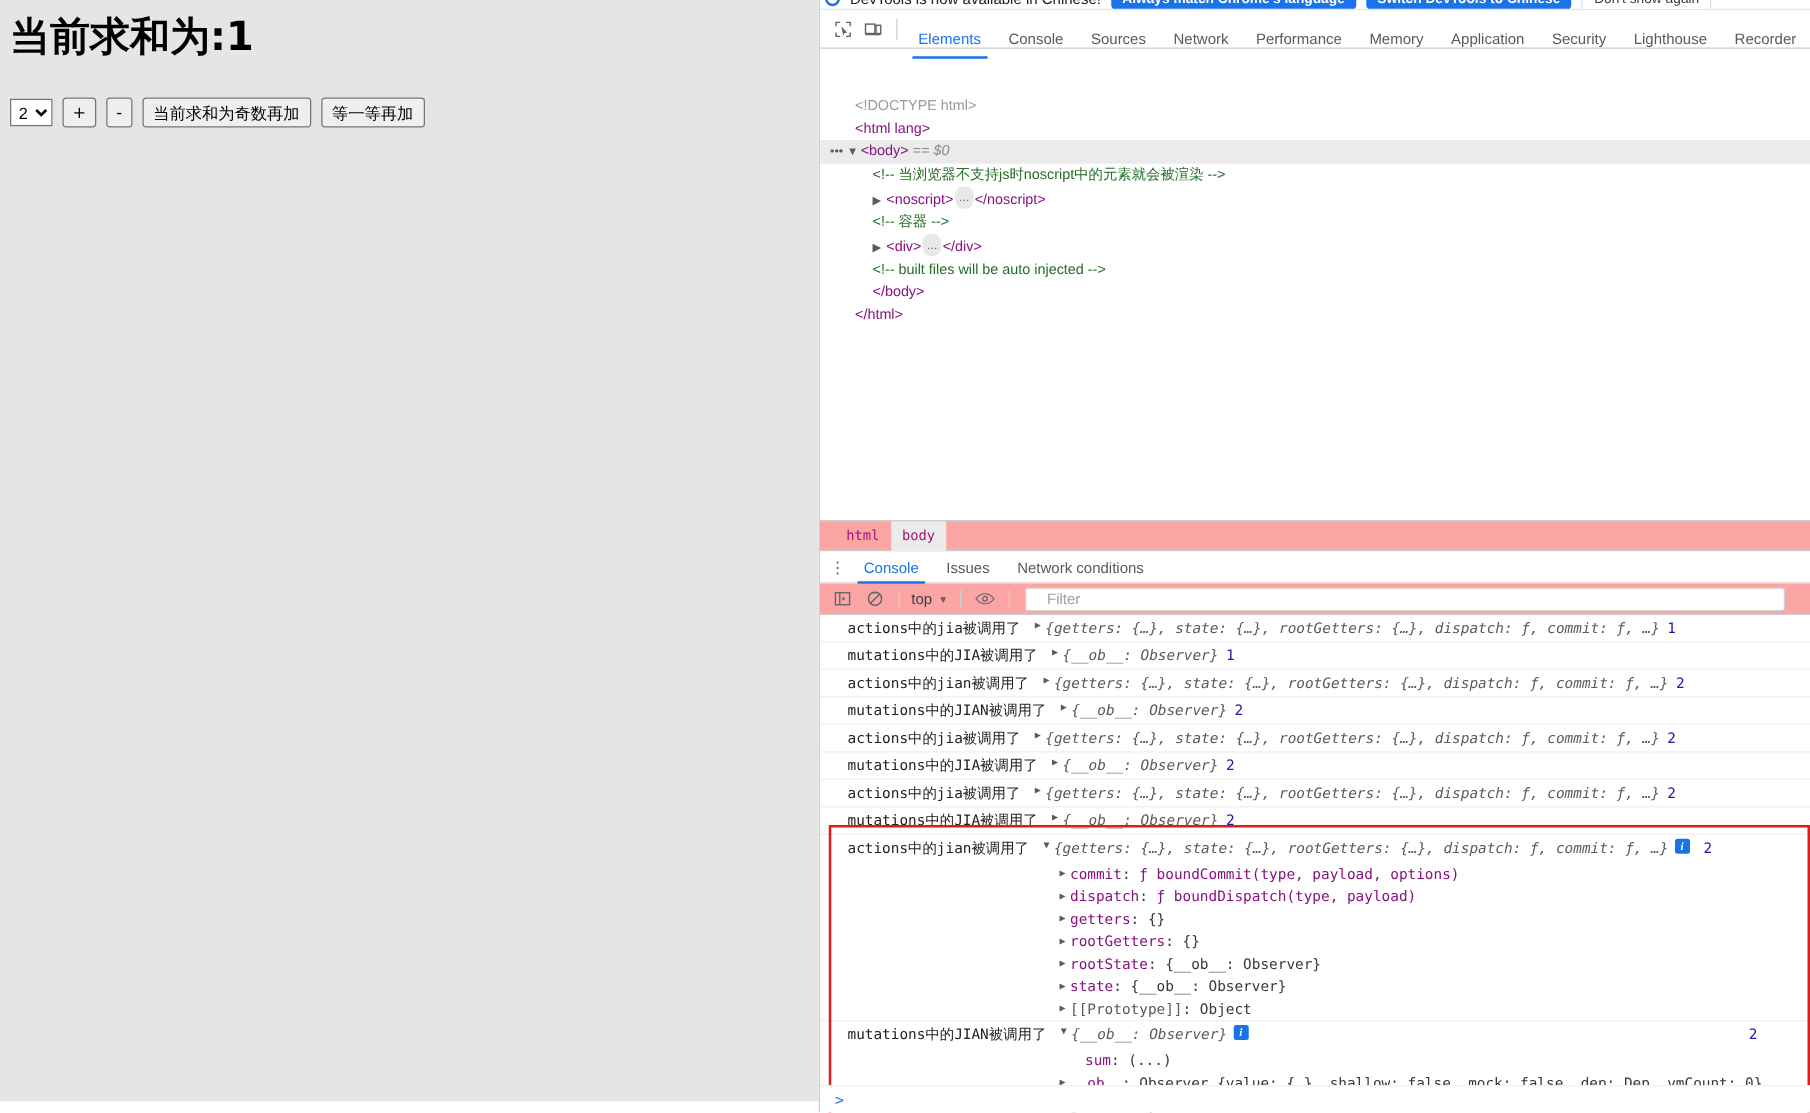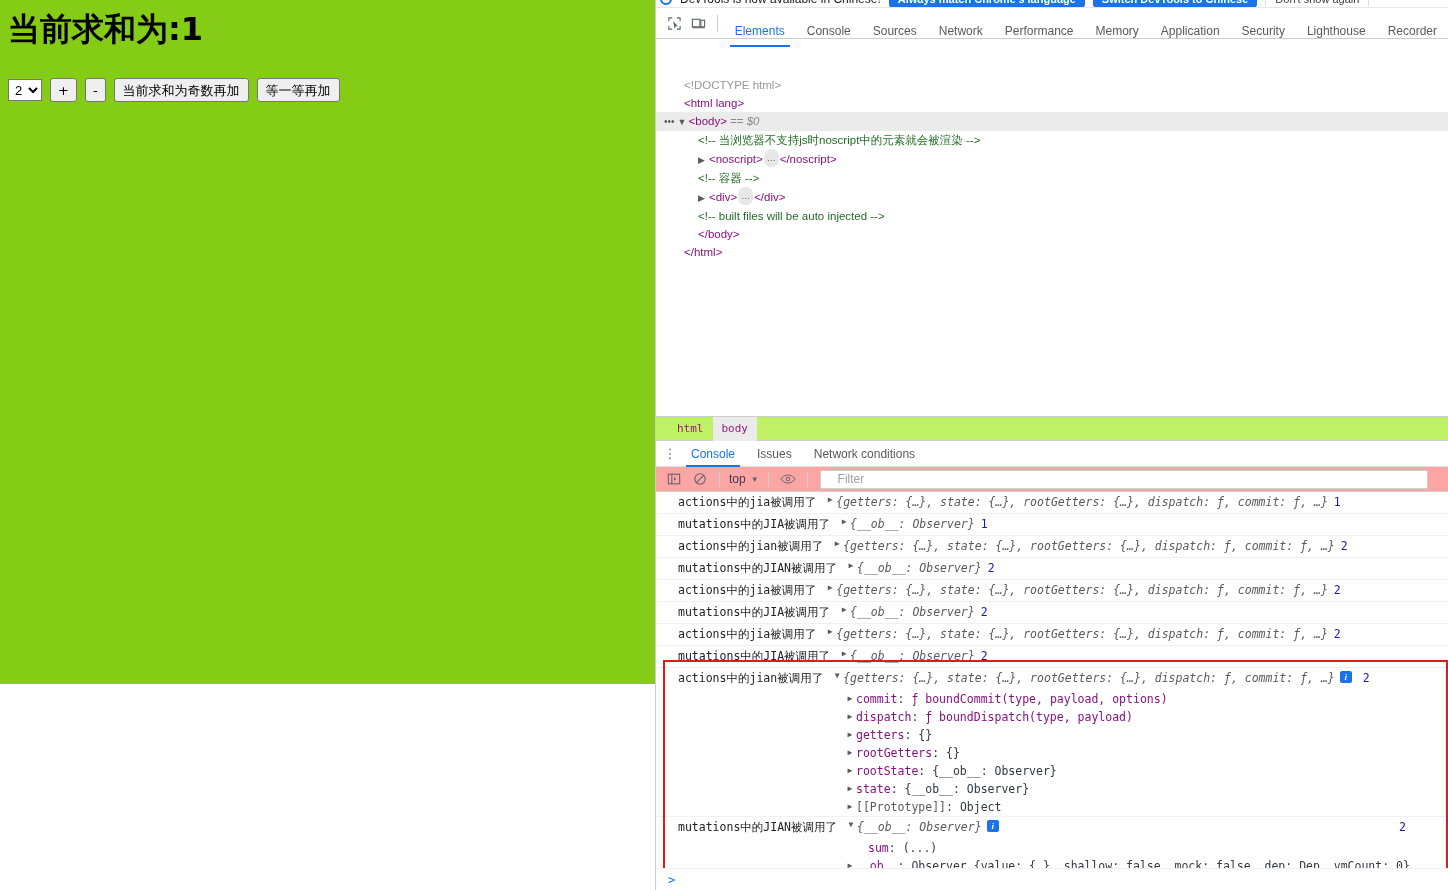--- a/index.html
+++ b/index.html
@@ -7,22 +7,22 @@
   body {
     width:1448px; height:890px;
     font-family:"Liberation Sans", sans-serif;
     background:#ffffff;
     overflow:hidden;
     position:relative;
   }
 
   
   #page-pane {
-    position:absolute; left:0; top:0; width:655px; height:684px;
-    background:#84cc16; overflow:hidden;
+    position:absolute; left:0; top:0; width:655px; height:881px;
+    background:#e5e5e5; overflow:hidden;
   }
   #sum-title {
     margin:0; padding:8px 8px 0 8px;
     font-size:32px; font-weight:bold; color:#000;
     font-family:"DejaVu Sans","Liberation Sans",sans-serif;
     letter-spacing:0px;
   }
   #controls {
     margin-top:26px; padding-left:8px;
     display:flex; align-items:center; gap:8px;
@@ -122,21 +122,21 @@
   }
   .tag { color:#881280; }
   .doctype { color:#999; }
   .comment { color:#236e25; }
   .eqsel { color:#888; font-style:italic; }
   .ellip-pre { color:#5a5a5a; margin-right:3px; font-size:10px; }
 
   
   #crumbs {
     display:flex; align-items:center; height:24px;
-    border-top:1px solid #cdcdcd; background:#bef264;
+    border-top:1px solid #cdcdcd; background:#fca5a5;
     font-family:"DejaVu Sans Mono","Liberation Mono",monospace;
     font-size:11px; padding-left:12px;
   }
   .crumb { padding:0 9px; height:24px; line-height:24px; color:#a1137d; cursor:pointer; }
   .crumb.sel { background:#ebebeb; }
 
   
   #drawer-tabs {
     display:flex; align-items:center; height:26px;
     border-top:1px solid #cdcdcd; background:#fff; padding-left:4px;

